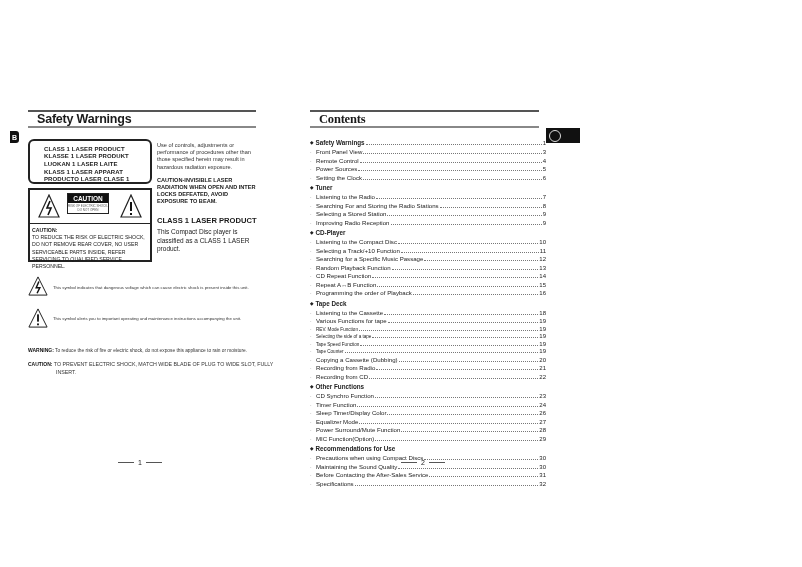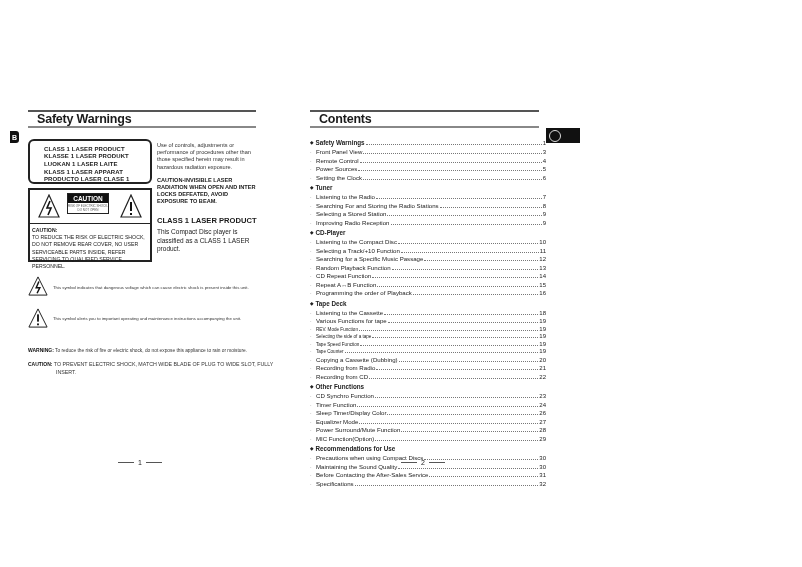--- a/index.html
+++ b/index.html
@@ -110,21 +110,21 @@
 </div>
 <div class="abs warn-line" style="left:56px;top:369px;font-size:5.3px;">INSERT.</div>
 
 <div class="abs pnum" style="left:118px;top:459px;">
   <span class="bar"></span>
   <span>1</span>
   <span class="bar"></span>
 </div>
 
 <div class="abs rule-top" style="left:310px;top:110px;width:229px;"></div>
-<div class="abs page-title" style="left:319px;top:112px;">Contents</div>
+<div class="abs page-title" style="left:319px;top:112px;font-family:Liberation Serif, serif;">Contents</div>
 <div class="abs rule-bot" style="left:310px;top:126px;width:229px;"></div>
 <div class="abs tab-o" style="left:546px;top:128px;">
   <span class="ring"></span>
 </div>
 
 <div class="abs toc" id="toc" style="left:310px;top:137px;">
     <div class="toc-item">
       <span class="toc-section lbl">Safety Warnings</span>
       <span class="dots"></span>
       <span class="pg">1</span>

